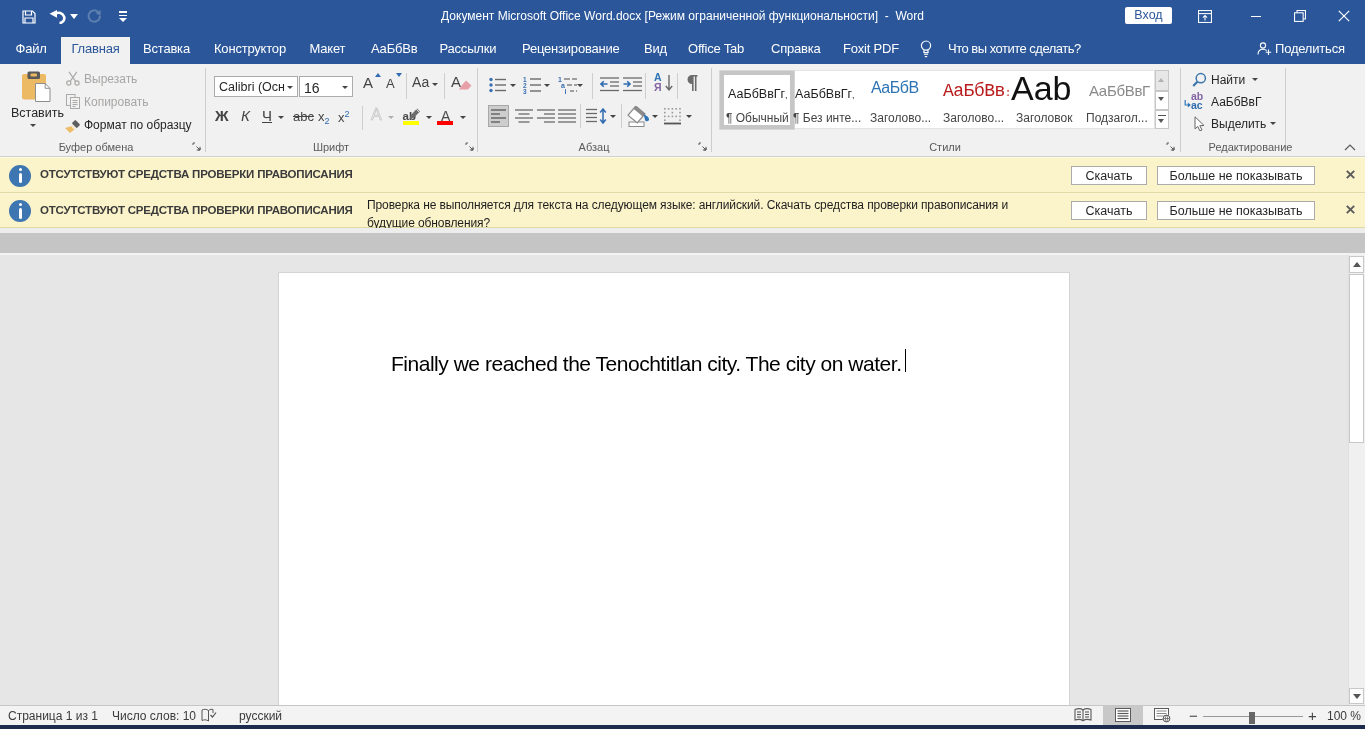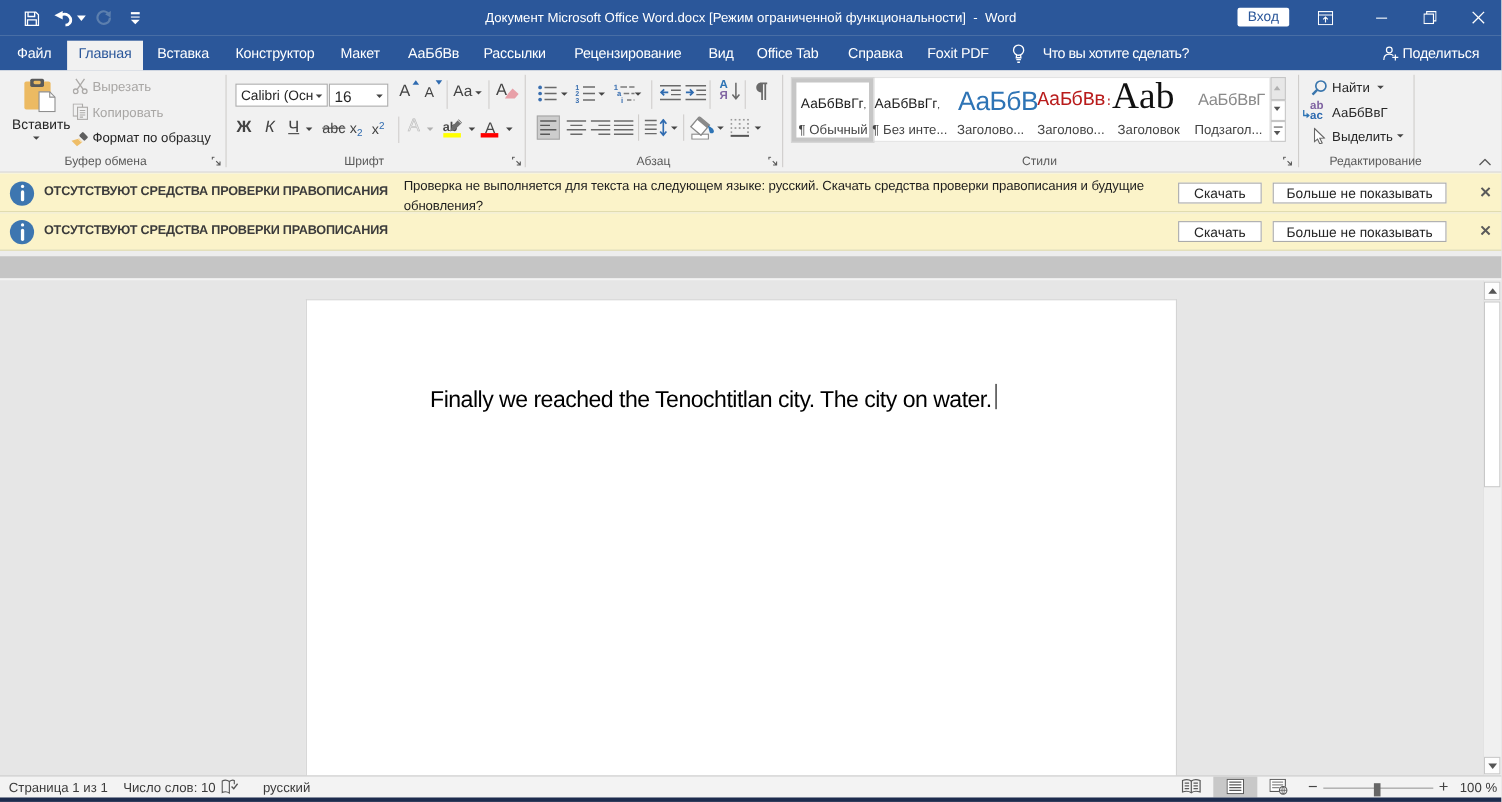--- a/index.html
+++ b/index.html
@@ -344,25 +344,25 @@
   <svg class="launch" style="left:698px" viewBox="0 0 11 11" fill="none" stroke="#5a5a5a" stroke-width="1">
     <path d="M1 3 V1 H3 M8 6 V8 H6 M4.5 4.5 L8 8 M8 4.8 V8 H4.8"></path>
   </svg>
 
   <div class="abs" style="left:719px;top:6.3px;width:436px;height:58.3px;background:#fff;border:1px solid #e3e3e3;"></div>
   <div class="abs" style="left:719.5px;top:6.5px;width:74px;height:58px;background:#fff;border:4px solid #c6c6c6;outline:1px solid #d6d6d6;"></div>
   <div class="abs" style="left:728px;top:23px;font-size:12.5px;color:#1e1e1e;">АаБбВвГг<span style="font-size:9px;">,</span></div>
   <div class="abs" style="left:726px;top:47px;font-size:12px;color:#444;text-align:right;">¶ Обычный</div>
   <div class="abs" style="left:795px;top:23px;font-size:12.5px;color:#1e1e1e;">АаБбВвГг<span style="font-size:9px;">,</span></div>
   <div class="abs" style="left:793px;top:47px;font-size:12px;color:#444;">¶ Без инте...</div>
-  <div class="abs" style="left:871px;top:14.5px;font-size:24px;letter-spacing:-0.5px;color:#2e74b5;">АаБбВ</div>
+  <div class="abs" style="left:871px;top:14.5px;font-size:16px;letter-spacing:-0.5px;color:#2e74b5;">АаБбВ</div>
   <div class="abs" style="left:870px;top:47px;font-size:12px;color:#444;">Заголово...</div>
   <div class="abs" style="left:943px;top:17px;font-size:18px;letter-spacing:-0.5px;color:#b91c1c;font-family:Liberation Mono, monospace;">АаБбВв<span style="font-size:11px;">:</span></div>
   <div class="abs" style="left:943px;top:47px;font-size:12px;color:#444;">Заголово...</div>
-  <div class="abs" style="left:1011px;top:4.5px;font-size:34px;color:#111;font-family:Liberation Serif, serif;">Aab</div>
+  <div class="abs" style="left:1011px;top:4.5px;font-size:34px;color:#111;font-family:Liberation Sans, sans-serif;">Aab</div>
   <div class="abs" style="left:1016px;top:47px;font-size:12px;color:#444;">Заголовок</div>
   <div class="abs" style="left:1089px;top:18px;font-size:15px;color:#8a8a8a;letter-spacing:-0.3px;">АаБбВвГ</div>
   <div class="abs" style="left:1086px;top:47px;font-size:12px;color:#444;">Подзагол...</div>
 
   <div class="abs" style="left:1155px;top:6.3px;width:13.5px;height:20.4px;border:1px solid #c6c6c6;background:#e7e7e7;"></div>
   <div class="abs" style="left:1158px;top:14px;width:0;height:0;border-left:3.5px solid transparent;border-right:3.5px solid transparent;border-bottom:4px solid #b0b0b0;"></div>
   <div class="abs" style="left:1155px;top:26.7px;width:13.5px;height:19.5px;border:1px solid #c6c6c6;background:#fff;"></div>
   <div class="abs" style="left:1158px;top:33px;width:0;height:0;border-left:3.5px solid transparent;border-right:3.5px solid transparent;border-top:4px solid #555;"></div>
   <div class="abs" style="left:1155px;top:46.2px;width:13.5px;height:18.5px;border:1px solid #c6c6c6;background:#fff;"></div>
   <div class="abs" style="left:1158px;top:51px;width:8px;height:1.4px;background:#555;"></div>
@@ -401,32 +401,32 @@
   <div class="abs" style="left:0;top:1px;width:1365px;height:33.5px;background:#fbf3c9;"></div>
   <div class="abs" style="left:0;top:34.5px;width:1365px;height:1px;background:#dfd9a4;"></div>
   <div class="abs" style="left:0;top:35.5px;width:1365px;height:1.5px;background:#fbf6d8;"></div>
   <div class="abs" style="left:0;top:37px;width:1365px;height:32.5px;background:#fbf3c9;"></div>
   <div class="abs" style="left:0;top:69.5px;width:1365px;height:1.5px;background:#dfd9a4;"></div>
 
   <div class="abs" style="left:9px;top:7.5px;width:22px;height:22px;border-radius:50%;background:#3d76b0;"></div>
   <div class="abs" style="left:18.6px;top:10.5px;width:3.2px;height:3.2px;border-radius:50%;background:#fff;"></div>
   <div class="abs" style="left:18.6px;top:15.5px;width:3.2px;height:10.5px;border-radius:1.5px;background:#fff;"></div>
   <div class="abs" style="left:40px;top:11px;font-size:11.5px;font-weight:bold;color:#3b3b3b;letter-spacing:-0.2px;">ОТСУТСТВУЮТ СРЕДСТВА ПРОВЕРКИ ПРАВОПИСАНИЯ</div>
-  <div class="abs" style="left:367px;top:4px;font-size:12px;color:#1e1e1e;line-height:17.5px;letter-spacing:-0.1px;">Проверка не выполняется для текста на следующем языке: русский. Скачать средства проверки правописания и будущие<br>обновления?</div>
   <div class="abs" style="left:1071px;top:9px;width:76px;height:19px;background:#fff;border:1px solid #ababab;text-align:center;font-size:12.5px;color:#262626;line-height:18px;">Скачать</div>
   <div class="abs" style="left:1157px;top:9px;width:158px;height:19px;background:#fff;border:1px solid #ababab;text-align:center;font-size:12.5px;color:#262626;line-height:18px;">Больше не показывать</div>
   <svg class="ico" style="left:1346px;top:13px" width="9" height="9" viewBox="0 0 9 9" stroke="#5a5a5a" stroke-width="1.9">
     <line x1="0.8" y1="0.8" x2="8.2" y2="8.2"></line>
       <line x1="8.2" y1="0.8" x2="0.8" y2="8.2"></line>
   </svg>
 
   <div class="abs" style="left:9px;top:43px;width:22px;height:22px;border-radius:50%;background:#3d76b0;"></div>
   <div class="abs" style="left:18.6px;top:46px;width:3.2px;height:3.2px;border-radius:50%;background:#fff;"></div>
   <div class="abs" style="left:18.6px;top:51px;width:3.2px;height:10.5px;border-radius:1.5px;background:#fff;"></div>
   <div class="abs" style="left:40px;top:47px;font-size:11.5px;font-weight:bold;color:#3b3b3b;letter-spacing:-0.2px;">ОТСУТСТВУЮТ СРЕДСТВА ПРОВЕРКИ ПРАВОПИСАНИЯ</div>
+  <div class="abs" style="left:367px;top:40px;font-size:12px;color:#1e1e1e;line-height:17.5px;letter-spacing:-0.1px;">Проверка не выполняется для текста на следующем языке: английский. Скачать средства проверки правописания и<br>будущие обновления?</div>
   <div class="abs" style="left:1071px;top:44px;width:76px;height:19px;background:#fff;border:1px solid #ababab;text-align:center;font-size:12.5px;color:#262626;line-height:18px;">Скачать</div>
   <div class="abs" style="left:1157px;top:44px;width:158px;height:19px;background:#fff;border:1px solid #ababab;text-align:center;font-size:12.5px;color:#262626;line-height:18px;">Больше не показывать</div>
   <svg class="ico" style="left:1346px;top:48px" width="9" height="9" viewBox="0 0 9 9" stroke="#5a5a5a" stroke-width="1.9">
     <line x1="0.8" y1="0.8" x2="8.2" y2="8.2"></line>
       <line x1="8.2" y1="0.8" x2="0.8" y2="8.2"></line>
   </svg>
 </div>
 
 <div class="abs" style="left:0;top:228px;width:1365px;height:5px;background:#ededed;"></div>
 <div class="abs" style="left:0;top:233px;width:1365px;height:20px;background:#c5c5c5;"></div>

